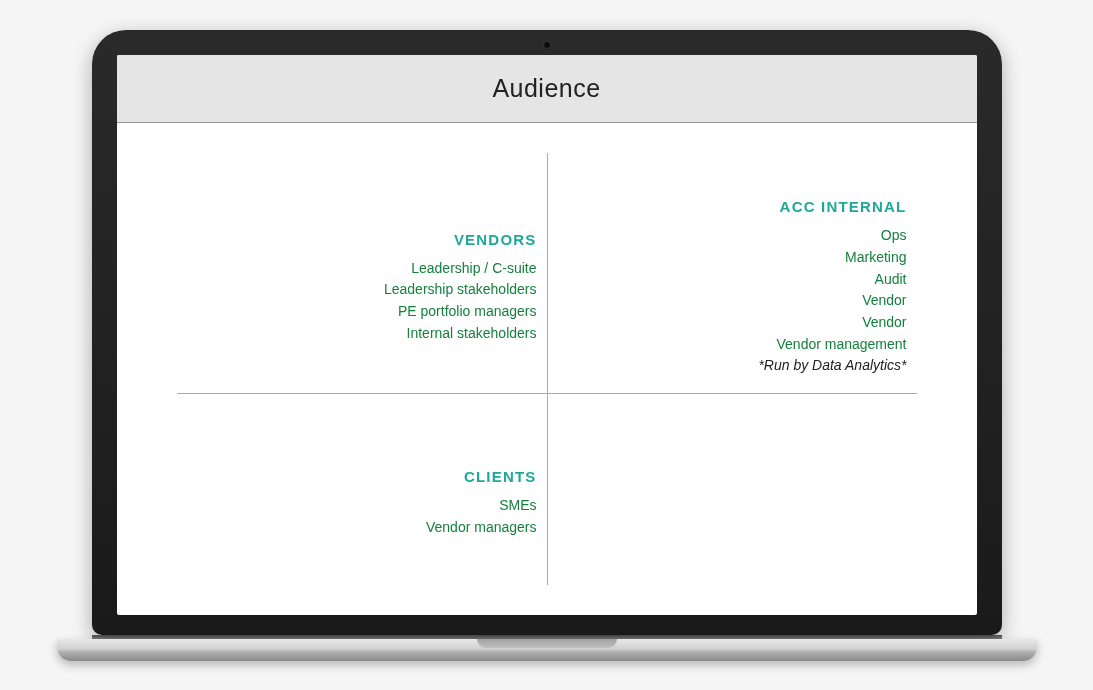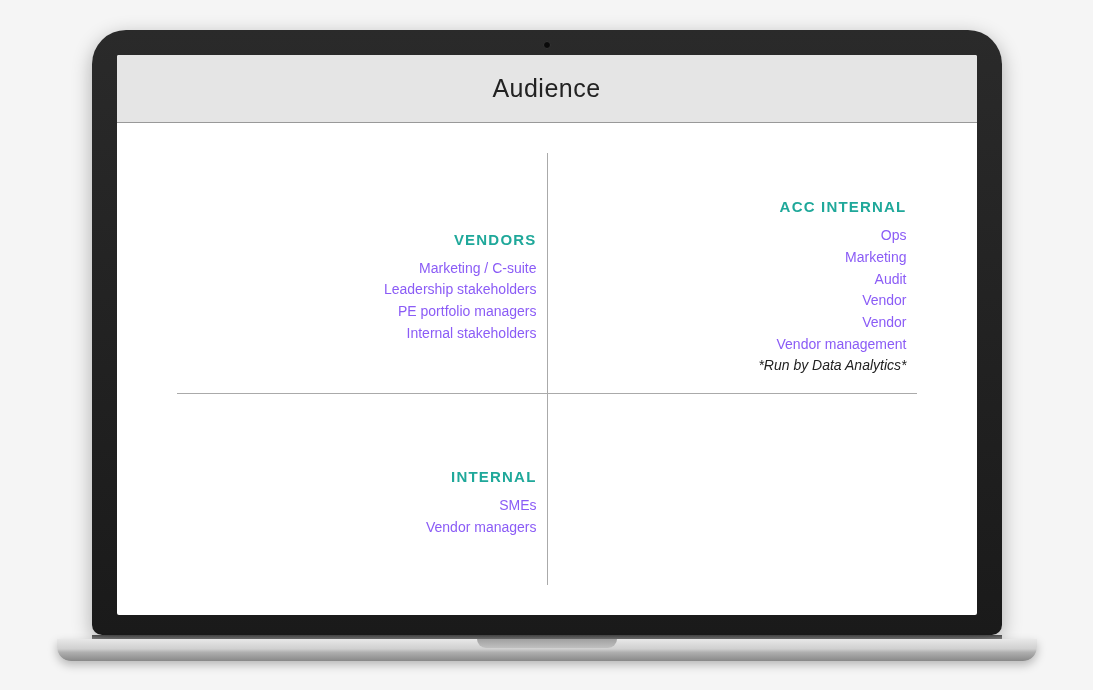--- a/index.html
+++ b/index.html
@@ -98,21 +98,21 @@
       text-align: center;
     }
     .quad-title {
       color: #1fa89a;
       font-weight: 600;
       font-size: 15px;
       letter-spacing: 1.2px;
       margin-bottom: 10px;
     }
     .quad-item {
-      color: #8b5cf6;
+      color: #15803d;
       font-size: 14px;
       line-height: 1.55;
       font-weight: 400;
     }
     .quad-note {
       color: #222;
       font-size: 14px;
       line-height: 1.55;
       font-style: italic;
       margin-left: 13px;
@@ -151,39 +151,39 @@
       <div class="title-bar">
         <div class="title-text">Audience</div>
       </div>
       <div class="content">
         <div class="cross-h"></div>
         <div class="cross-v"></div>
         <div class="quad-grid">
 
           <div class="quad">
             <div class="quad-title">VENDORS</div>
-            <div class="quad-item">Marketing / C-suite</div>
+            <div class="quad-item">Leadership / C-suite</div>
             <div class="quad-item">Leadership stakeholders</div>
             <div class="quad-item">PE portfolio managers</div>
             <div class="quad-item">Internal stakeholders</div>
           </div>
 
           <div class="quad">
             <div class="quad-title">ACC INTERNAL</div>
             <div class="quad-item">Ops</div>
             <div class="quad-item">Marketing</div>
             <div class="quad-item">Audit</div>
             <div class="quad-item">Vendor</div>
             <div class="quad-item">Vendor</div>
             <div class="quad-item">Vendor management</div>
             <div class="quad-note">*Run by Data Analytics*</div>
           </div>
 
           <div class="quad">
-            <div class="quad-title">INTERNAL</div>
+            <div class="quad-title">CLIENTS</div>
             <div class="quad-item">SMEs</div>
             <div class="quad-item">Vendor managers</div>
           </div>
 
 
         </div>
       </div>
     </div>
   </div>
   <div class="hinge-shadow"></div>

